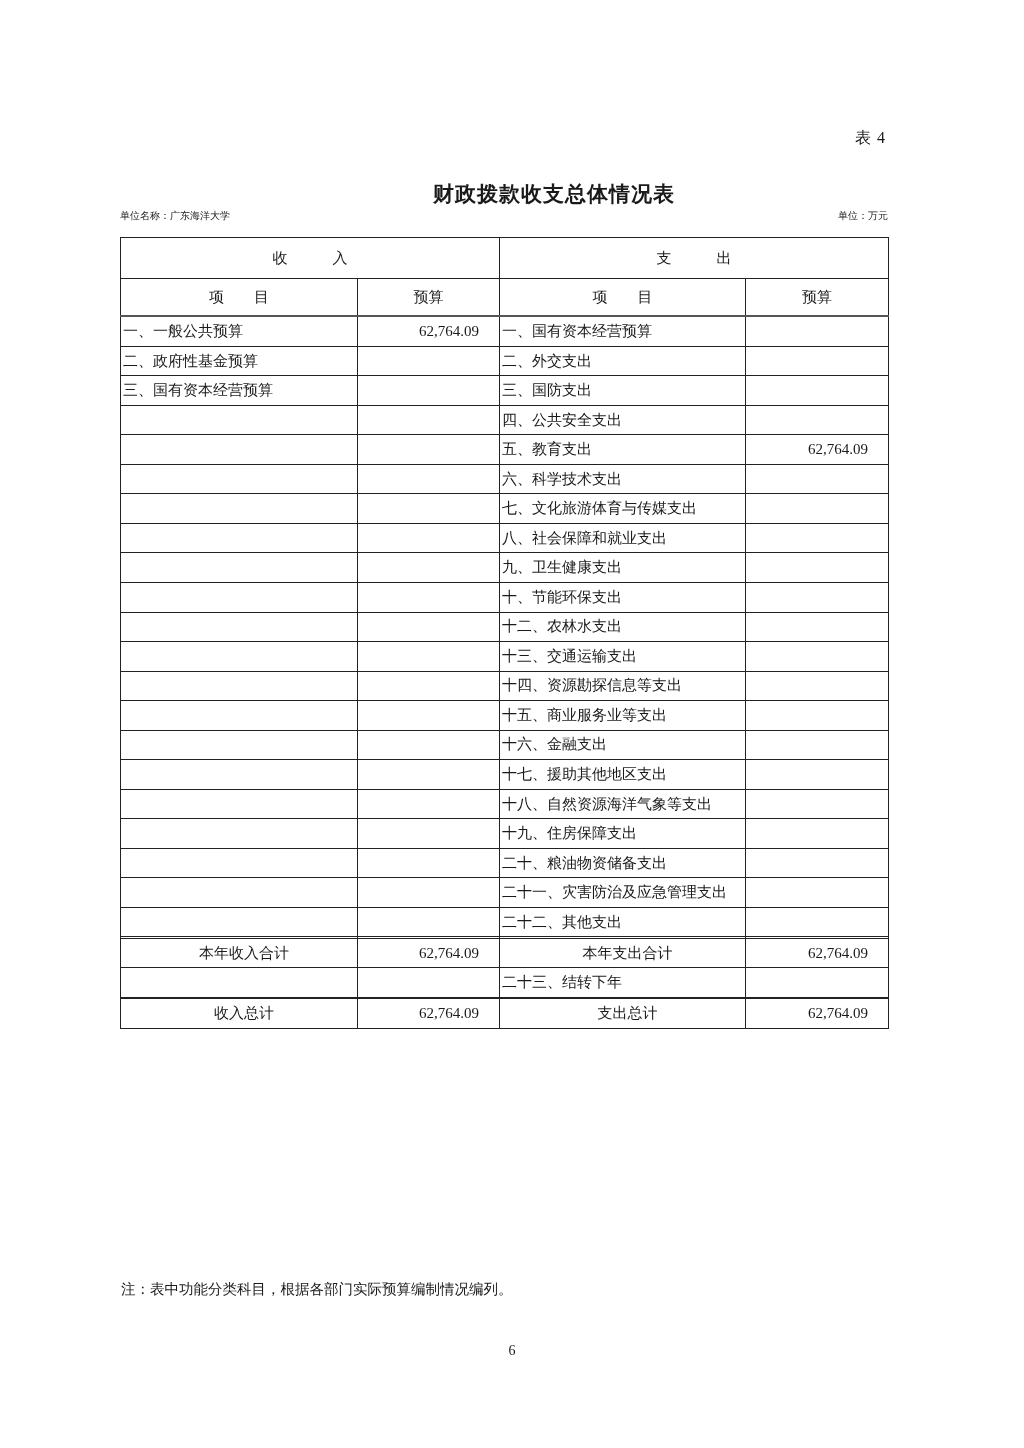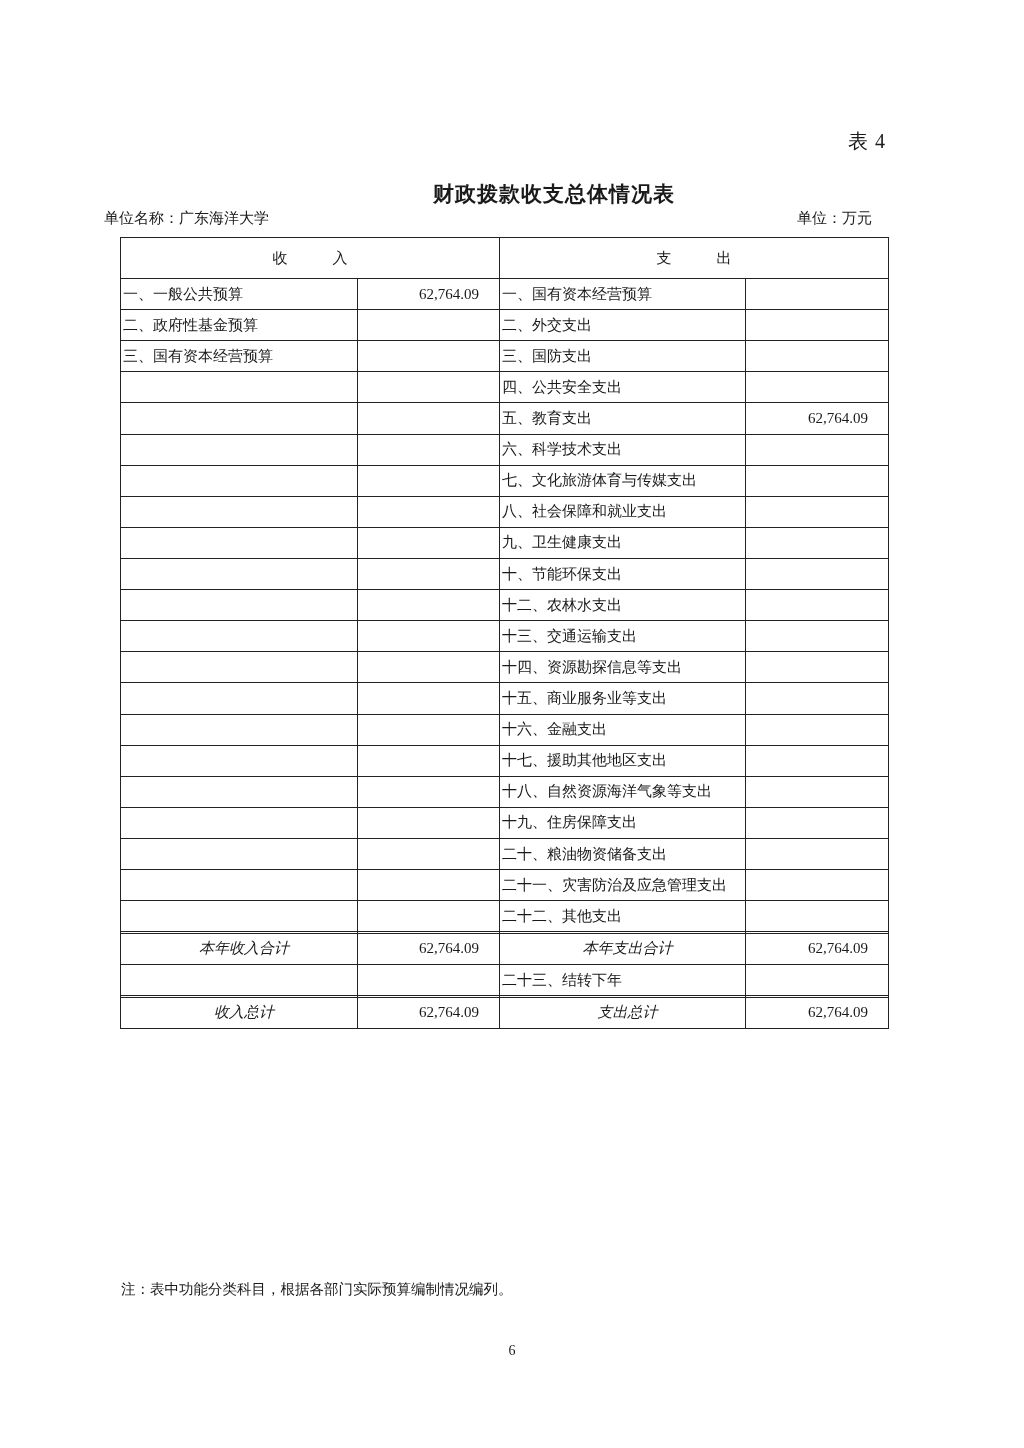--- a/index.html
+++ b/index.html
@@ -6,50 +6,50 @@
   .page{
     position:relative;
     width:1024px;height:1448px;
     background:#ffffff;
     font-family:"Liberation Serif","DejaVu Serif",serif;
     color:#1a1a1a;
     overflow:hidden;
   }
   .table-label{
     position:absolute;top:128px;right:138px;
-    font-size:20px;letter-spacing:1px;
+    font-size:16px;letter-spacing:1px;
   }
   .title{
     position:absolute;top:166px;left:0;width:100%;
     margin:14px;text-align:center;
     font-size:21px;font-weight:bold;letter-spacing:1px;padding-left:28px;
   }
   .meta-row{
-    position:absolute;top:209px;left:104px;width:768px;
+    position:absolute;top:209px;left:120px;width:768px;
     display:flex;justify-content:space-between;
-    font-size:15px;
+    font-size:10px;
   }
   table.budget-table{
     position:absolute;top:237px;left:120px;
     width:768px;height:792px;
     border-collapse:collapse;table-layout:fixed;
     font-size:15px;
   }
   .budget-table th,.budget-table td{
     border:1px solid #222;
     padding:0;
     vertical-align:middle;
     overflow:hidden;white-space:nowrap;
     font-weight:normal;
   }
   .budget-table thead tr.h1row th{height:40px;text-align:center;}
   .budget-table thead tr.h2row th{height:36px;text-align:center;border-bottom:2px solid #555;}
   .budget-table td.item{text-align:left;padding-left:2px;}
   .budget-table td.val{text-align:right;padding-right:20px;}
-  .budget-table td.center{text-align:center;padding-left:10px;font-style:italic;}
+  .budget-table td.center{text-align:center;padding-left:10px;}
   .note{
     position:absolute;top:1280px;left:121px;
     font-size:14.5px;
   }
   .page-number{
     position:absolute;top:1343px;left:0;width:100%;
     text-align:center;font-size:14px;
   }
 </style>
 </head>
@@ -71,20 +71,26 @@
       <col style="width:237px">
       <col style="width:142px">
       <col style="width:246px">
       <col style="width:143px">
     </colgroup>
     <thead>
       <tr class="h1row">
         <th colspan="2">收　　　入</th>
         <th colspan="2">支　　　出</th>
       </tr>
+      <tr class="h2row">
+        <th>项　　目</th>
+        <th>预算</th>
+        <th>项　　目</th>
+        <th>预算</th>
+      </tr>
     </thead>
     <tbody>
         <tr>
           <td class="item">一、一般公共预算</td>
           <td class="val">62,764.09</td>
           <td class="item">一、国有资本经营预算</td>
           <td class="val"></td>
         </tr>
         <tr>
           <td class="item">二、政府性基金预算</td>

